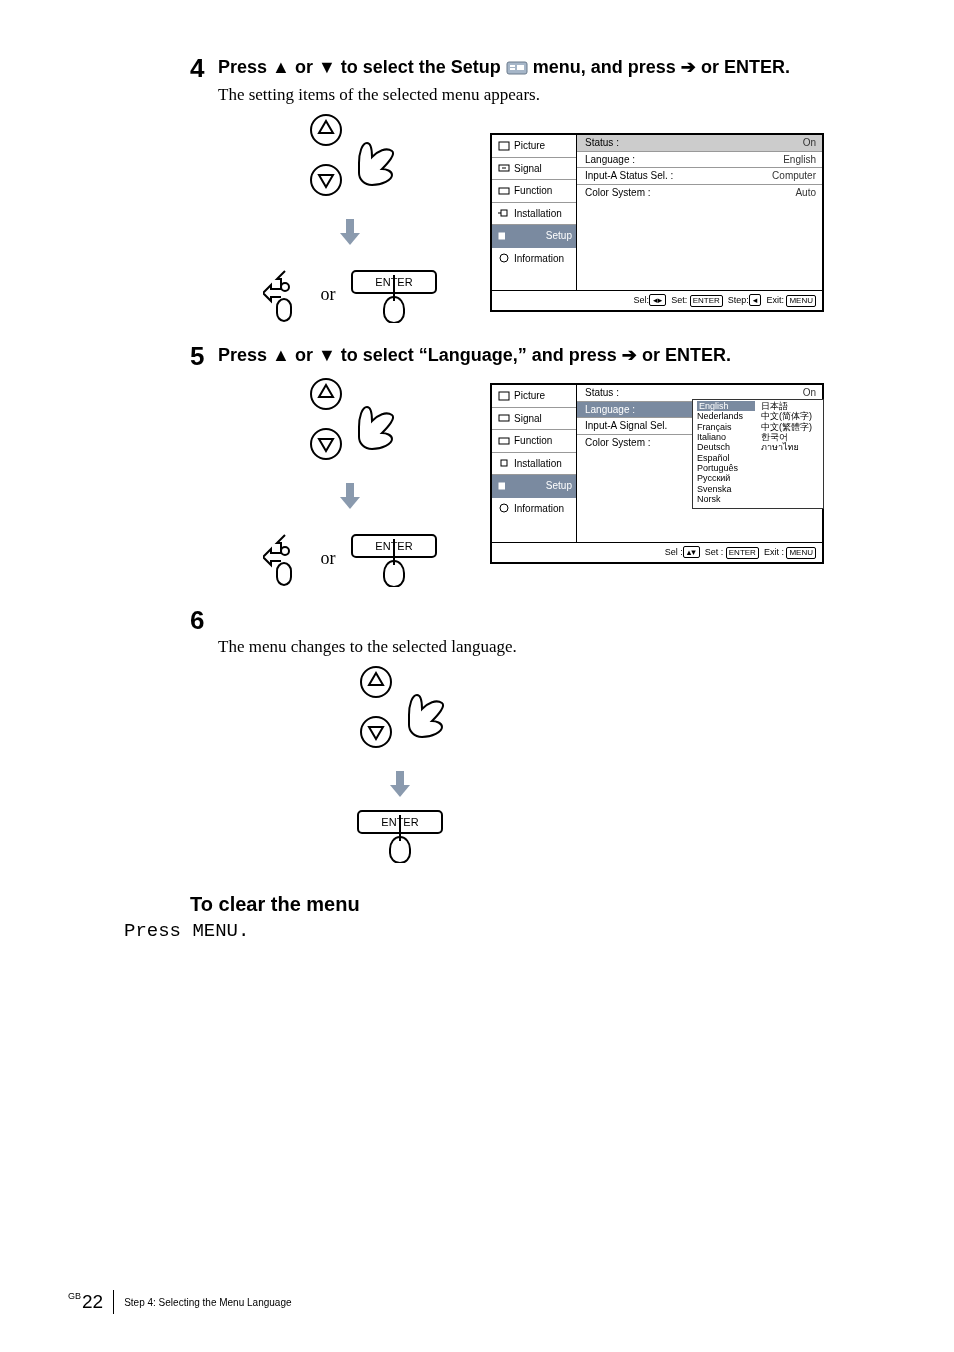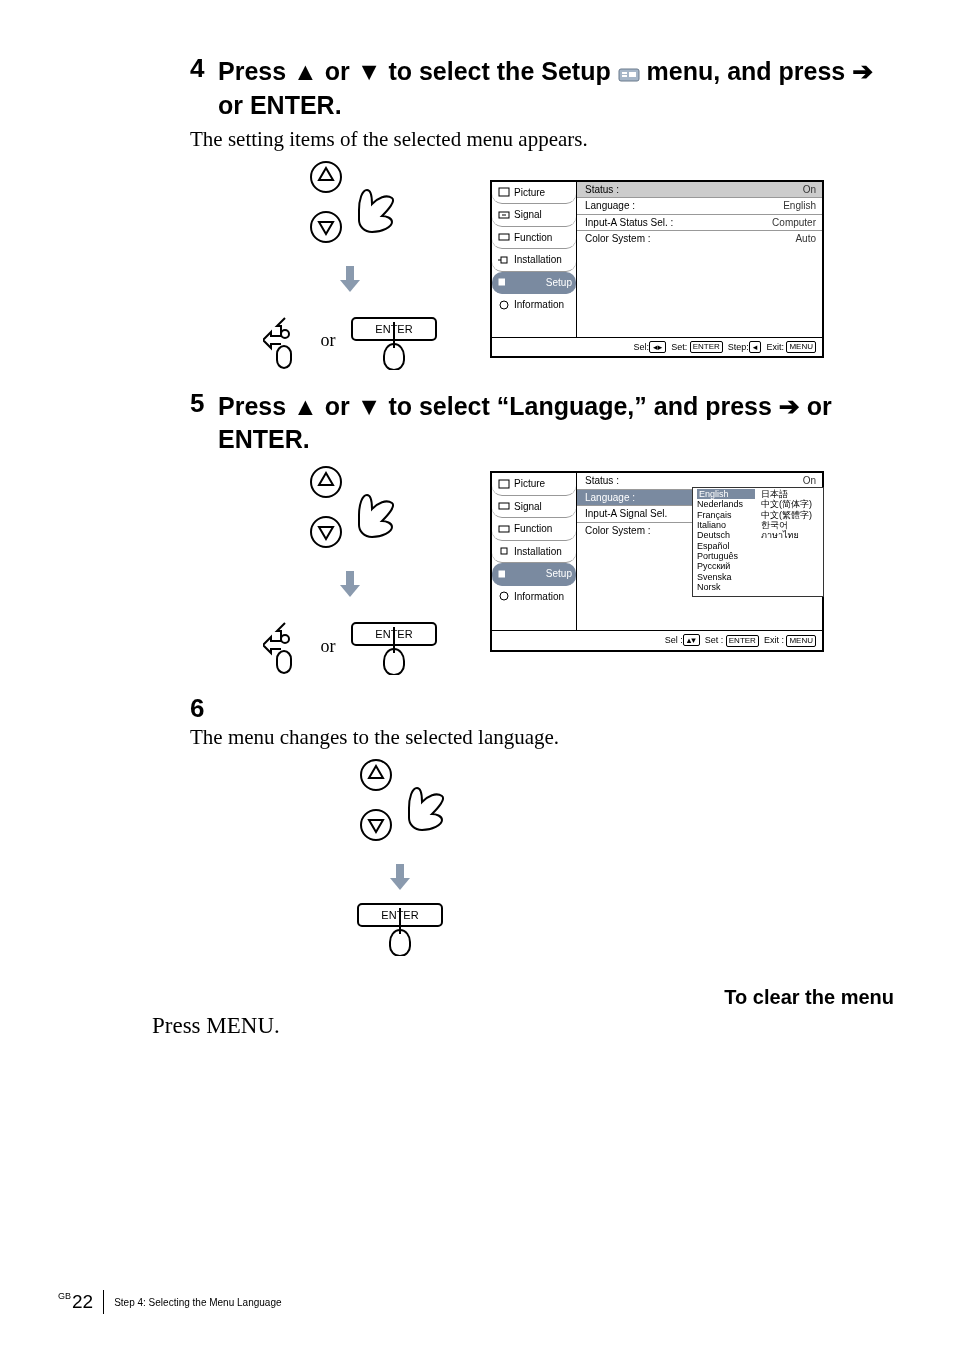--- a/index.html
+++ b/index.html
@@ -30,26 +30,27 @@
     font-weight: bold;
     font-size: 26px;
     width: 28px;
     flex: 0 0 28px;
     line-height: 1;
     padding-top: 0;
   }
   .step-title {
     font-family: Arial, Helvetica, sans-serif;
     font-weight: bold;
-    font-size: 25px;
+    font-size: 18px;
     line-height: 1.35;
   }
   .step-desc {
     font-family: "Times New Roman", Times, serif;
-    font-size: 21px;
+    font-size: 17px;
+    margin-left: 28px;
     margin-top: 4px;
   }
   .arrow {
     display: inline-block;
     font-family: Arial, sans-serif;
   }
   .figure-row {
     display: flex;
     align-items: flex-start;
     margin-top: 8px;
@@ -95,21 +96,20 @@
   .menu-side {
     width: 84px;
     border-right: 1px solid #000;
   }
   .menu-side .mitem {
     padding: 5px 4px 5px 6px;
     border-bottom: 1px solid #999;
     display: flex;
     align-items: center;
     gap: 4px;
-    border-radius: 10px;
   }
   .menu-side .mitem.active {
     background: #7a8aa0;
     color: #fff;
     border-bottom-color: #7a8aa0;
     gap: 41px;
   }
   .mrows { flex: 1; }
   .mrow {
     display: flex;
@@ -156,33 +156,32 @@
     row-gap: 0;
   }
   .lang-list .sel-lang { background: #7a8aa0; color: #fff; padding: 0 2px; }
 
   .section-sub {
     font-family: Arial, Helvetica, sans-serif;
     font-weight: bold;
     font-size: 20px;
     margin-left: 130px;
     margin-top: 30px;
-    text-align: right;
   }
   .section-sub-desc {
-    font-family: Liberation Serif, serif;
-    font-size: 23px;
-    margin-left: 92px;
+    font-family: Liberation Mono, monospace;
+    font-size: 19px;
+    margin-left: 64px;
     margin-top: 4px;
   }
 
   .footer {
     position: absolute;
     bottom: 38px;
-    left: 58px;
+    left: 68px;
     display: flex;
     align-items: center;
     font-family: Arial, Helvetica, sans-serif;
   }
   .footer .pn-pre {
     font-size: 9px;
     margin-right: 1px;
     position: relative;
     top: -6px;
   }

